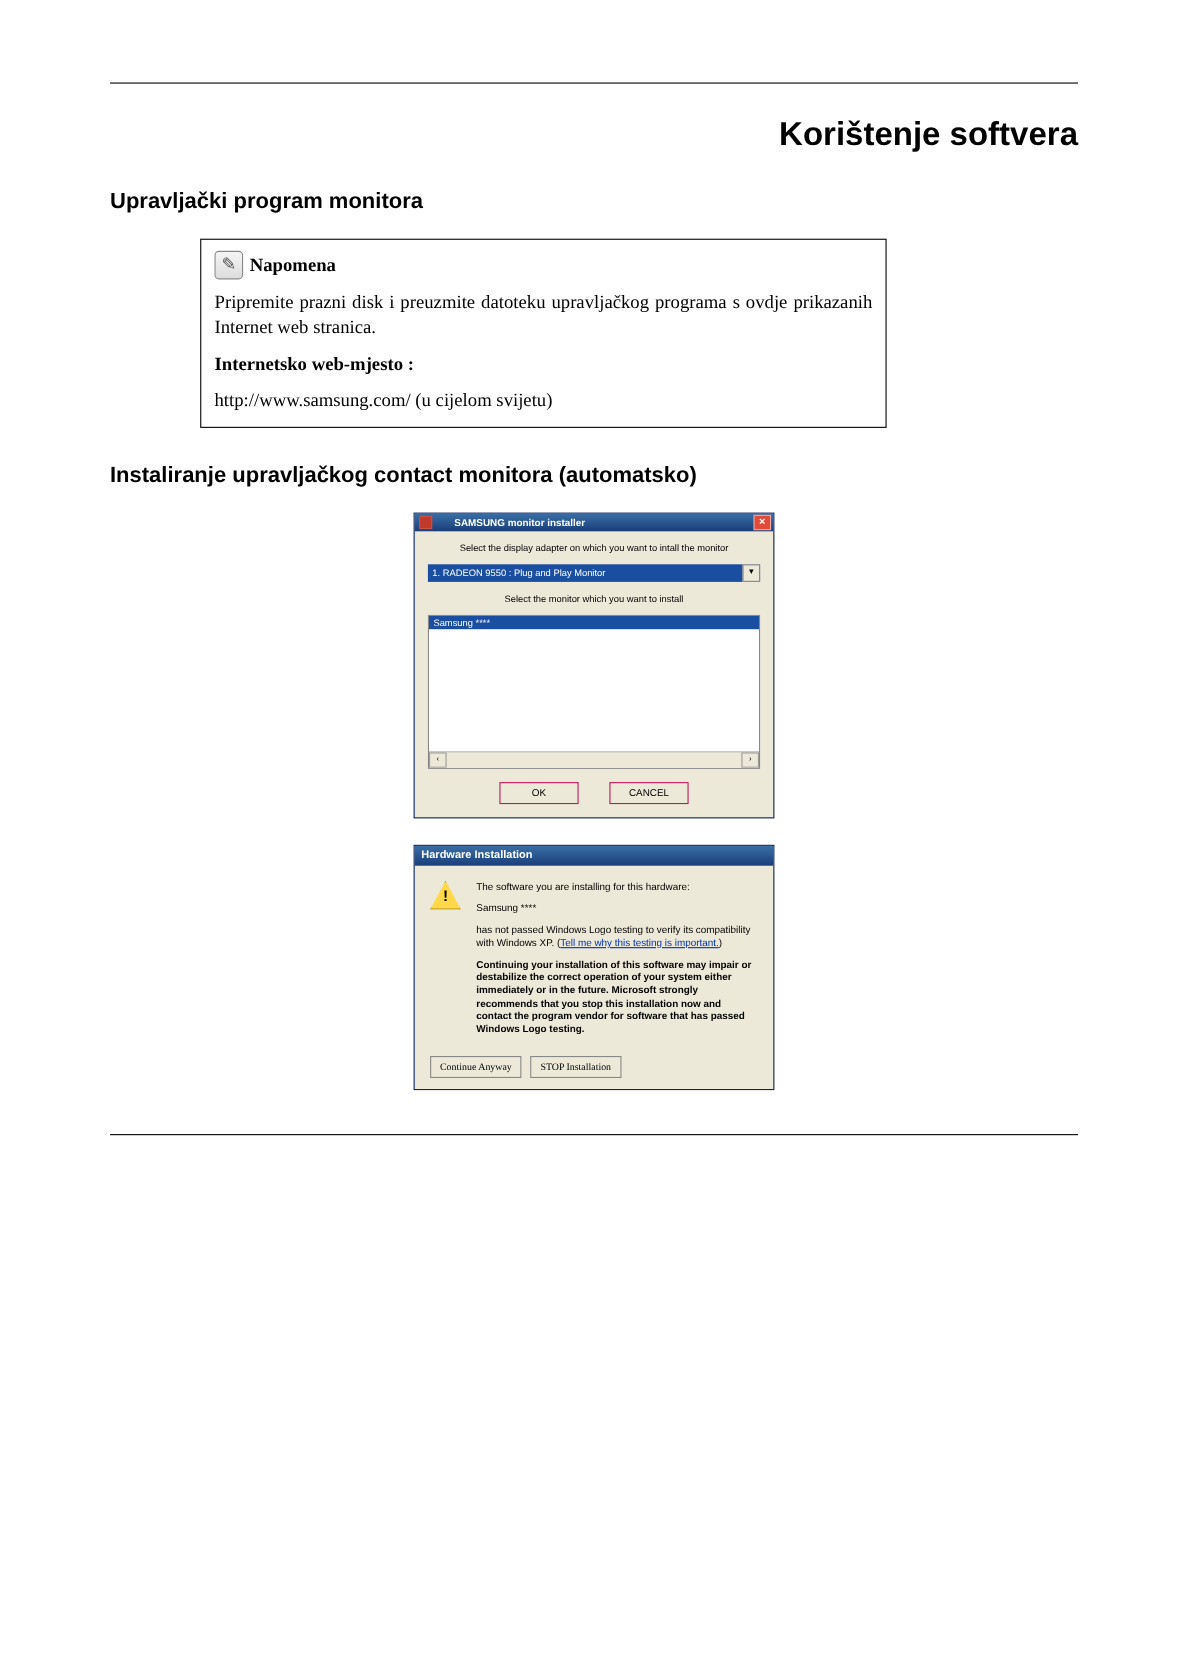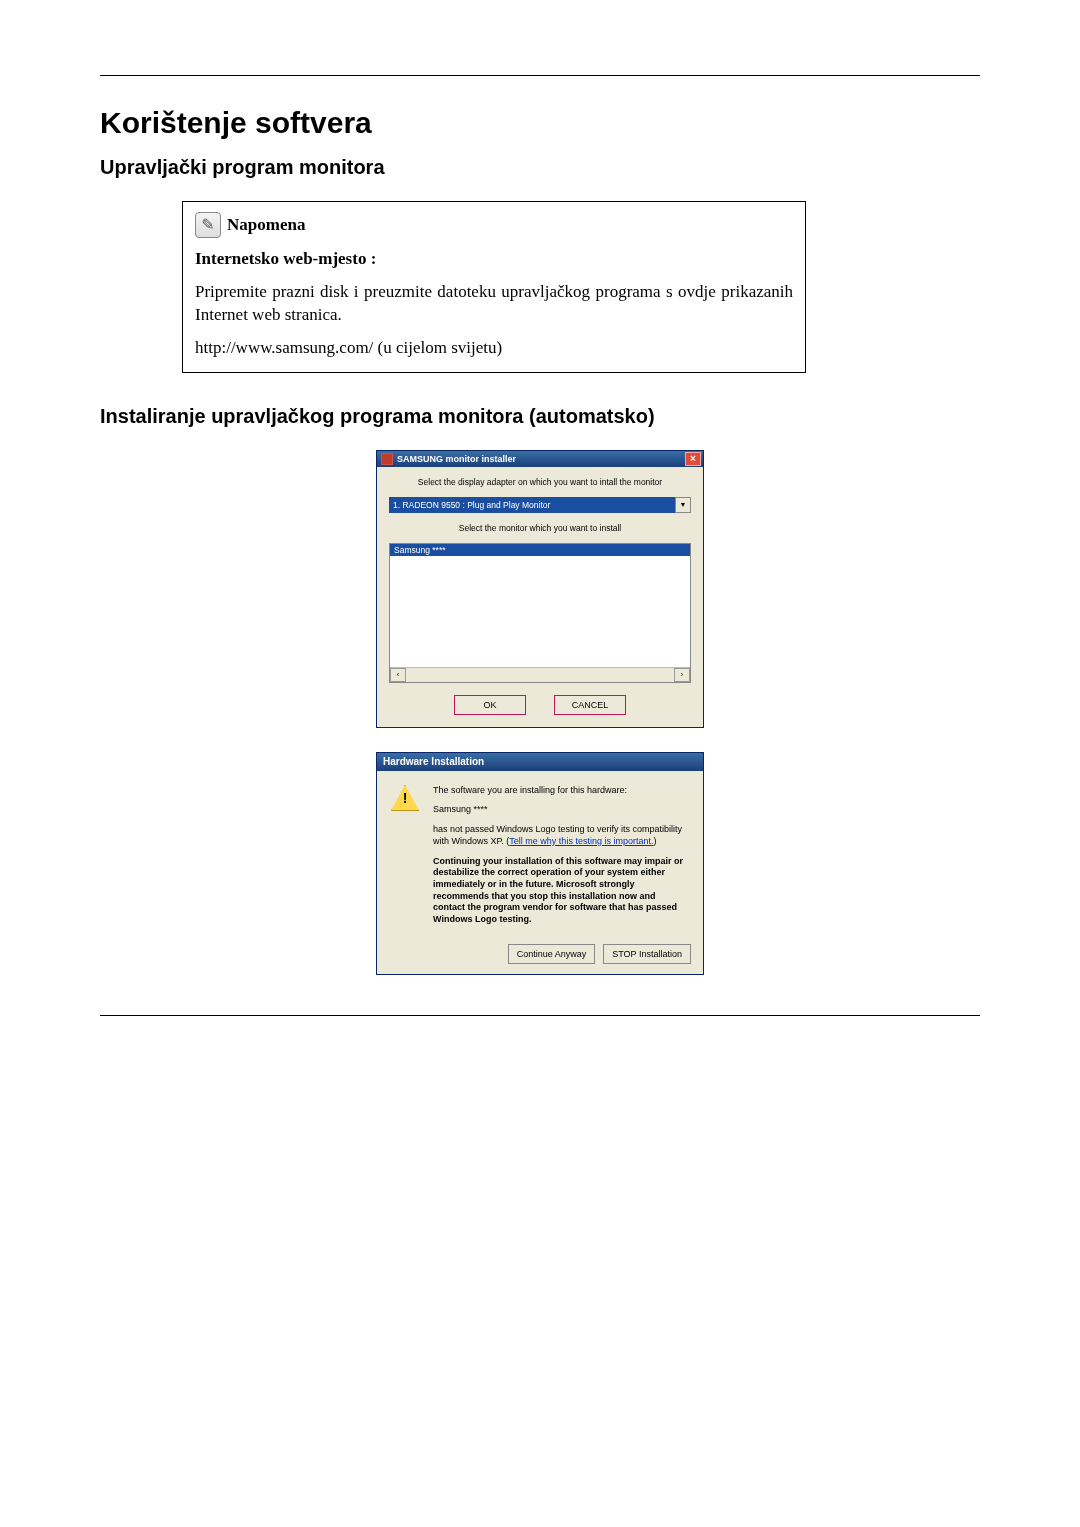--- a/index.html
+++ b/index.html
@@ -20,21 +20,22 @@
   }
   hr.bottom-rule {
     border: none;
     border-top: 1px solid #000;
     margin: 40px 0 0 0;
   }
   h1.title {
     font-family: Arial, Helvetica, sans-serif;
     font-weight: bold;
     font-size: 30px;
-    margin: 0 0 16px 0;
+    margin: 0 0 32px 0;
+    text-align: right;
   }
   h2.subtitle {
     font-family: Arial, Helvetica, sans-serif;
     font-weight: bold;
     font-size: 20px;
     margin: 0 0 22px 0;
   }
   .note-box {
     width: 598px;
     margin-left: 82px;
@@ -101,21 +102,21 @@
     color: #fff;
     height: 16px;
     display: flex;
     align-items: center;
     justify-content: space-between;
     padding: 0 2px 0 4px;
     font-size: 9px;
     font-weight: bold;
   }
   .installer .titlebar .tb-left {
-    display:flex; align-items:center; gap:4px;
+    display:flex; align-items:center; gap:20px;
   }
   .tb-icon {
     width:10px;height:10px;background:#c0392b;border:1px solid #fff2;
   }
   .close-x {
     width: 14px; height: 12px;
     background:#e04b3a;
     color:#fff;
     display:flex;align-items:center;justify-content:center;
     border:1px solid #fff8;
@@ -197,21 +198,21 @@
     position:relative;
   }
   .hw .warn-icon::after{
     content:"!";color:#000;font-weight:bold;font-size:14px;position:absolute;top:4px;
   }
   .hw .msg { font-size:9px; line-height:1.3; }
   .hw .msg p { margin:0 0 8px 0; }
   .hw .msg .link { color:#0030c0; text-decoration:underline; }
   .hw .bold { font-weight:bold; }
   .hw .btn-row2 {
-    display:flex;justify-content:flex-end;gap:8px;padding:0 12px 10px 14px;
+    display:flex;gap:8px;padding:0 12px 10px 14px;font-family:Liberation Serif, serif;
   }
   .hw .winbtn2 {
     height:18px;padding:0 8px;border:1px solid #888;background:#ece9d8;font-size:9px;
     display:flex;align-items:center;justify-content:center;
   }
   .underline-first::first-letter { text-decoration: underline; }
   sup { font-size: 0.7em; }
 </style>
 </head>
 <body>
@@ -221,26 +222,26 @@
 
   <h1 class="title">Korištenje softvera</h1>
 
   <h2 class="subtitle">Upravljački program monitora</h2>
 
   <div class="note-box">
     <div class="note-header">
       <span class="note-icon">✎</span>
       <span class="note-title">Napomena</span>
     </div>
+    <p>Pripremite prazni disk i preuzmite datoteku upravljačkog programa s ovdje prikazanih Internet web stranica.</p>
     <p><span class="bold">Internetsko web-mjesto :</span></p>
-    <p>Pripremite prazni disk i preuzmite datoteku upravljačkog programa s ovdje prikazanih Internet web stranica.</p>
     <p>http://www.samsung.com/ (u cijelom svijetu)</p>
   </div>
 
-  <h2 class="subtitle" style="margin-top:32px;">Instaliranje upravljačkog programa monitora (automatsko)</h2>
+  <h2 class="subtitle" style="margin-top:32px;">Instaliranje upravljačkog contact monitora (automatsko)</h2>
 
 
   <div class="dialog-wrap">
     <div class="installer">
       <div class="titlebar">
         <span class="tb-left">
           <span class="tb-icon"></span>
           <span>SAMSUNG monitor installer</span>
         </span>
         <span class="close-x">×</span>

